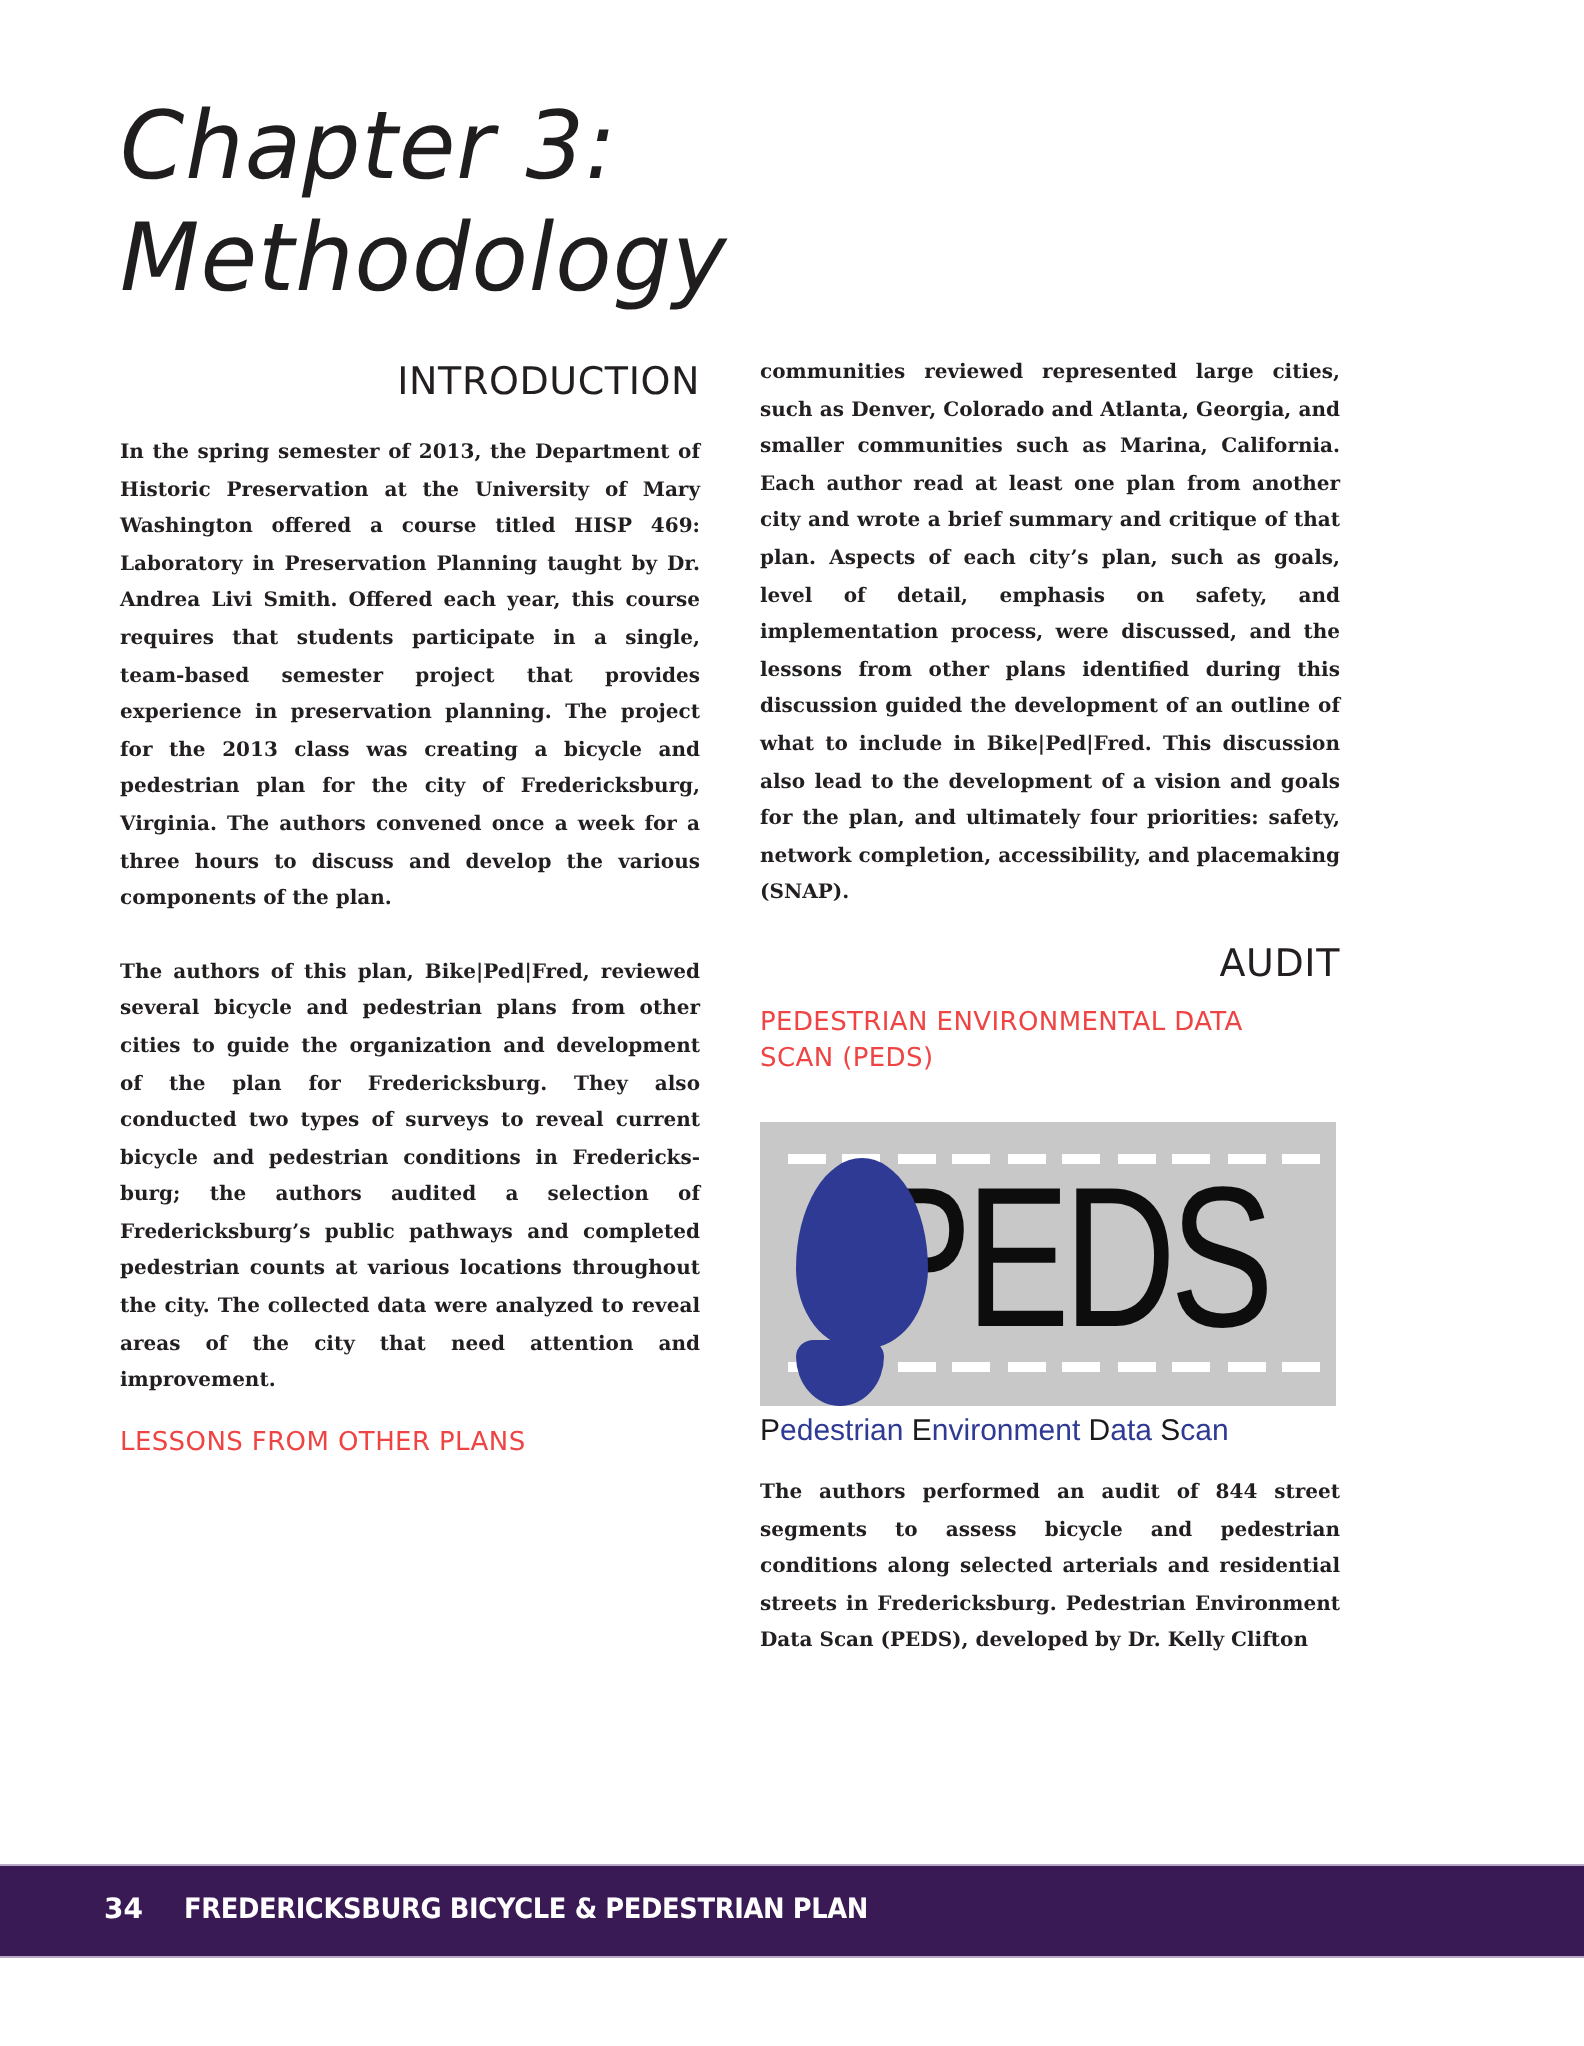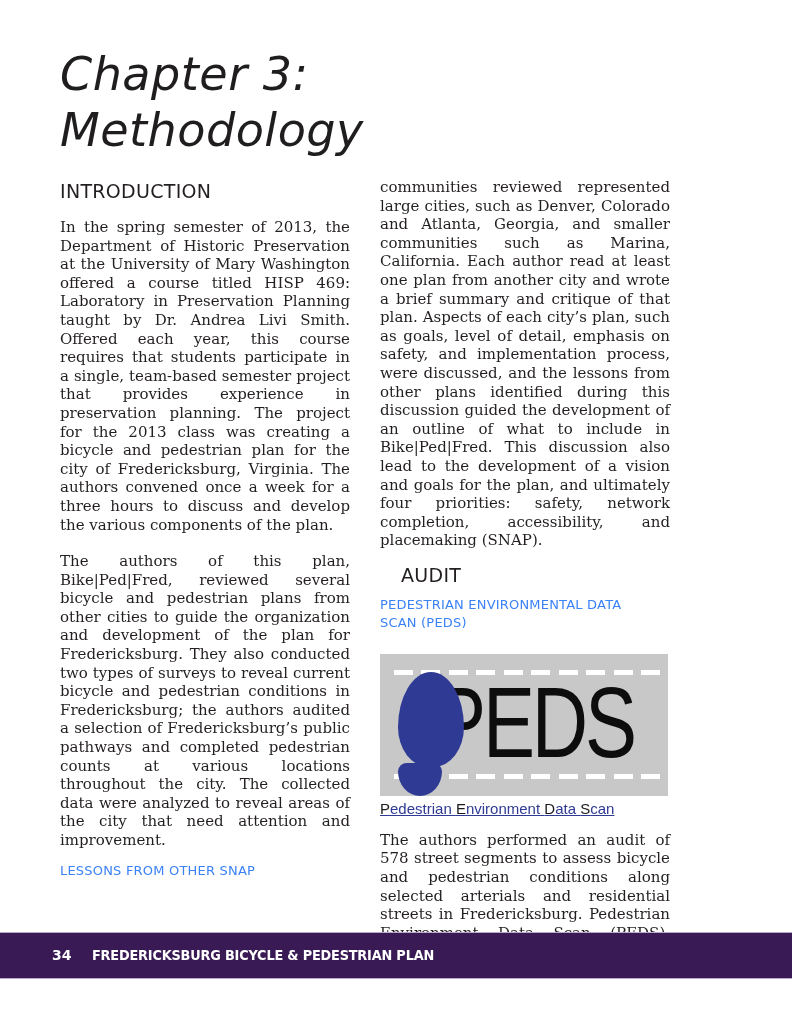--- a/index.html
+++ b/index.html
@@ -12,46 +12,46 @@
     font-family: "DejaVu Sans", sans-serif; font-style: italic; font-weight: 300;
     font-size: 47px; line-height: 56px; color: #1f1d1e; letter-spacing: 0.5px;
     transform: scaleX(0.98); transform-origin: left top;
   }
   .chapter-title span { display: block; }
   .col { position: absolute; width: 290px; }
   .col-left { left: 60px; top: 180px; }
   .col-right { left: 380px; top: 178px; }
   .h2 {
     font-family: "DejaVu Sans", sans-serif; font-weight: normal; font-size: 19px;
-    margin: 0; color: #231f20; letter-spacing: 0.3px;
+    margin: 0; color: #231f20; letter-spacing: 0.3px; text-align: right;
   }
   .h3 {
     font-family: "DejaVu Sans", sans-serif; font-weight: normal; font-size: 13px;
-    margin: 0; color: #3b82f6; letter-spacing: 0.2px; line-height: 18px;
+    margin: 0; color: #ef4444; letter-spacing: 0.2px; line-height: 18px;
   }
   .p {
-    font-family: "DejaVu Serif", serif; font-size: 15px; line-height: 18.6px;
-    text-align: justify; margin: 0; color: #231f20; hyphens: manual;
+    font-family: "DejaVu Serif", serif; font-size: 10px; line-height: 18.6px;
+    text-align: justify; margin: 0; color: #231f20; hyphens: manual; font-weight: bold;
   }
   .peds-figure { position: relative; width: 288px; margin-left: 0; }
   .peds-box {
     position: relative; width: 288px; height: 142px; background: #c8c8c8; overflow: hidden;
   }
   .dash-row { position: absolute; left: 14px; right: 8px; height: 5px; display: flex; justify-content: space-between; }
   .dash-row i { display: block; width: 19px; height: 5px; background: #ffffff; }
   .foot-top { position: absolute; left: 18px; top: 18px; width: 66px; height: 95px; background: #2e3a94; border-radius: 50% 50% 46% 46% / 58% 58% 42% 42%; }
   .foot-heel { position: absolute; left: 18px; top: 109px; width: 44px; height: 33px; background: #2e3a94; border-radius: 20% 20% 50% 50% / 25% 25% 75% 75%; }
   .peds-letters {
     position: absolute; left: 54px; top: 18px; font-family: "Liberation Sans", sans-serif;
     font-size: 100px; line-height: 100px; color: #0d0d0d; letter-spacing: -4px;
     transform: scaleX(0.78); transform-origin: left top;
   }
   .peds-caption {
     font-family: "Liberation Sans", sans-serif; font-size: 15px; color: #2e3a94;
-    margin-top: 4px; white-space: nowrap; letter-spacing: 0px; text-decoration: underline;
+    margin-top: 4px; white-space: nowrap; letter-spacing: 0px;
   }
   .peds-caption b { font-weight: normal; color: #1a1a1a; }
   .footer-band {
     position: absolute; left: 0; top: 932px; width: 792px; height: 47px; background: #3a1a55;
     border-top: 1px solid #b9a8c7; border-bottom: 1px solid #b9a8c7; box-sizing: border-box;
   }
   .footer-page {
     position: absolute; left: 52px; top: 14px; font-family: "DejaVu Sans", sans-serif;
     font-weight: bold; font-size: 14px; color: #ffffff;
   }
@@ -66,21 +66,21 @@
 
 <h1 class="chapter-title">
   <span>Chapter 3:</span>
   <span>Methodology</span>
 </h1>
 
 <div class="col col-left">
   <h2 class="h2" style="margin-bottom:16px;">INTRODUCTION</h2>
   <p class="p" style="margin-bottom:18px;">In the spring semester of 2013, the De­partment of Historic Preservation at the University of Mary Washington offered a course titled HISP 469: Laboratory in Preservation Planning taught by Dr. An­drea Livi Smith. Offered each year, this course requires that students participate in a single, team-based semester project that provides experience in preservation planning. The project for the 2013 class was creating a bicycle and pedestrian plan for the city of Fredericksburg, Virginia. The authors convened once a week for a three hours to discuss and develop the various components of the plan.</p>
   <p class="p" style="margin-bottom:12px;">The authors of this plan, Bike|Ped|Fred, reviewed several bicycle and pedestrian plans from other cities to guide the orga­nization and development of the plan for Fredericksburg. They also conducted two types of surveys to reveal current bicycle and pedestrian conditions in Fredericks­burg; the authors audited a selection of Fredericksburg’s public pathways and completed pedestrian counts at various lo­cations throughout the city. The collected data were analyzed to reveal areas of the city that need attention and improvement.</p>
-  <h3 class="h3" style="margin-bottom:14px;">LESSONS FROM OTHER SNAP</h3>
+  <h3 class="h3" style="margin-bottom:14px;">LESSONS FROM OTHER PLANS</h3>
 </div>
 
 <div class="col col-right">
   <p class="p" style="margin-bottom:14px;">communities reviewed represented large cities, such as Denver, Colorado and At­lanta, Georgia, and smaller communities such as Marina, California. Each author read at least one plan from another city and wrote a brief summary and critique of that plan. Aspects of each city’s plan, such as goals, level of detail, emphasis on safe­ty, and implementation process, were dis­cussed, and the lessons from other plans identified during this discussion guided the development of an outline of what to include in Bike|Ped|Fred. This discussion also lead to the development of a vision and goals for the plan, and ultimately four priorities: safety, network completion, ac­cessibility, and placemaking (SNAP).</p>
   <h2 class="h2" style="margin-left:21px; margin-bottom:10px;">AUDIT</h2>
   <h3 class="h3" style="margin-bottom:22px; width:280px;">PEDESTRIAN ENVIRONMENTAL DATA SCAN (PEDS)</h3>
 
   <div class="peds-figure">
     <div class="peds-box">
       <div class="dash-row" style="top:16px;">
@@ -109,19 +109,19 @@
       </div>
       <div class="peds-letters">PEDS</div>
       <div class="foot-top"></div>
       <div class="foot-heel"></div>
     </div>
     <div class="peds-caption">
       <b>P</b><span>edestrian </span><b>E</b><span>nvironment </span><b>D</b><span>ata </span><b>S</b><span>can</span>
     </div>
   </div>
 
-  <p class="p" style="margin-top:14px;">The authors performed an audit of 578 street segments to assess bicycle and pe­destrian conditions along selected arteri­als and residential streets in Fredericks­burg. Pedestrian Environment Data Scan (PEDS), developed by Dr. Kelly Clifton</p>
+  <p class="p" style="margin-top:14px;">The authors performed an audit of 844 street segments to assess bicycle and pe­destrian conditions along selected arteri­als and residential streets in Fredericks­burg. Pedestrian Environment Data Scan (PEDS), developed by Dr. Kelly Clifton</p>
 </div>
 
 <div class="footer-band">
   <span class="footer-page">34</span>
   <span class="footer-title">FREDERICKSBURG BICYCLE &amp; PEDESTRIAN PLAN</span>
 </div>
 
 </body></html>

